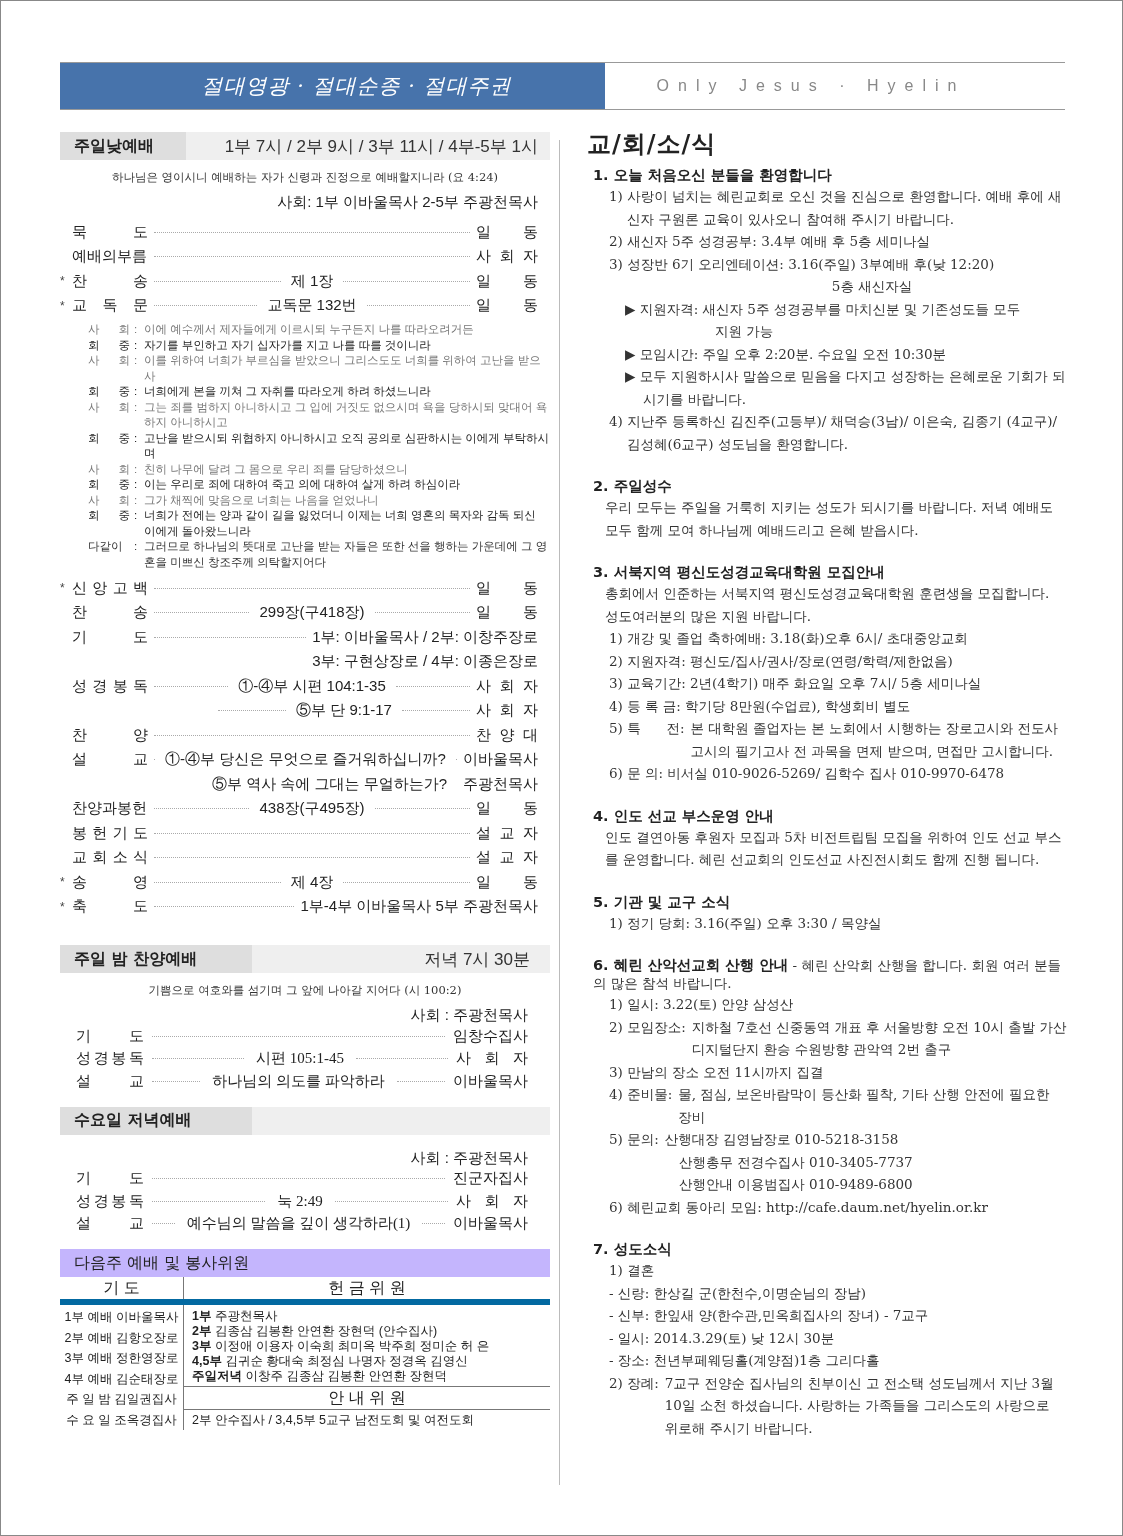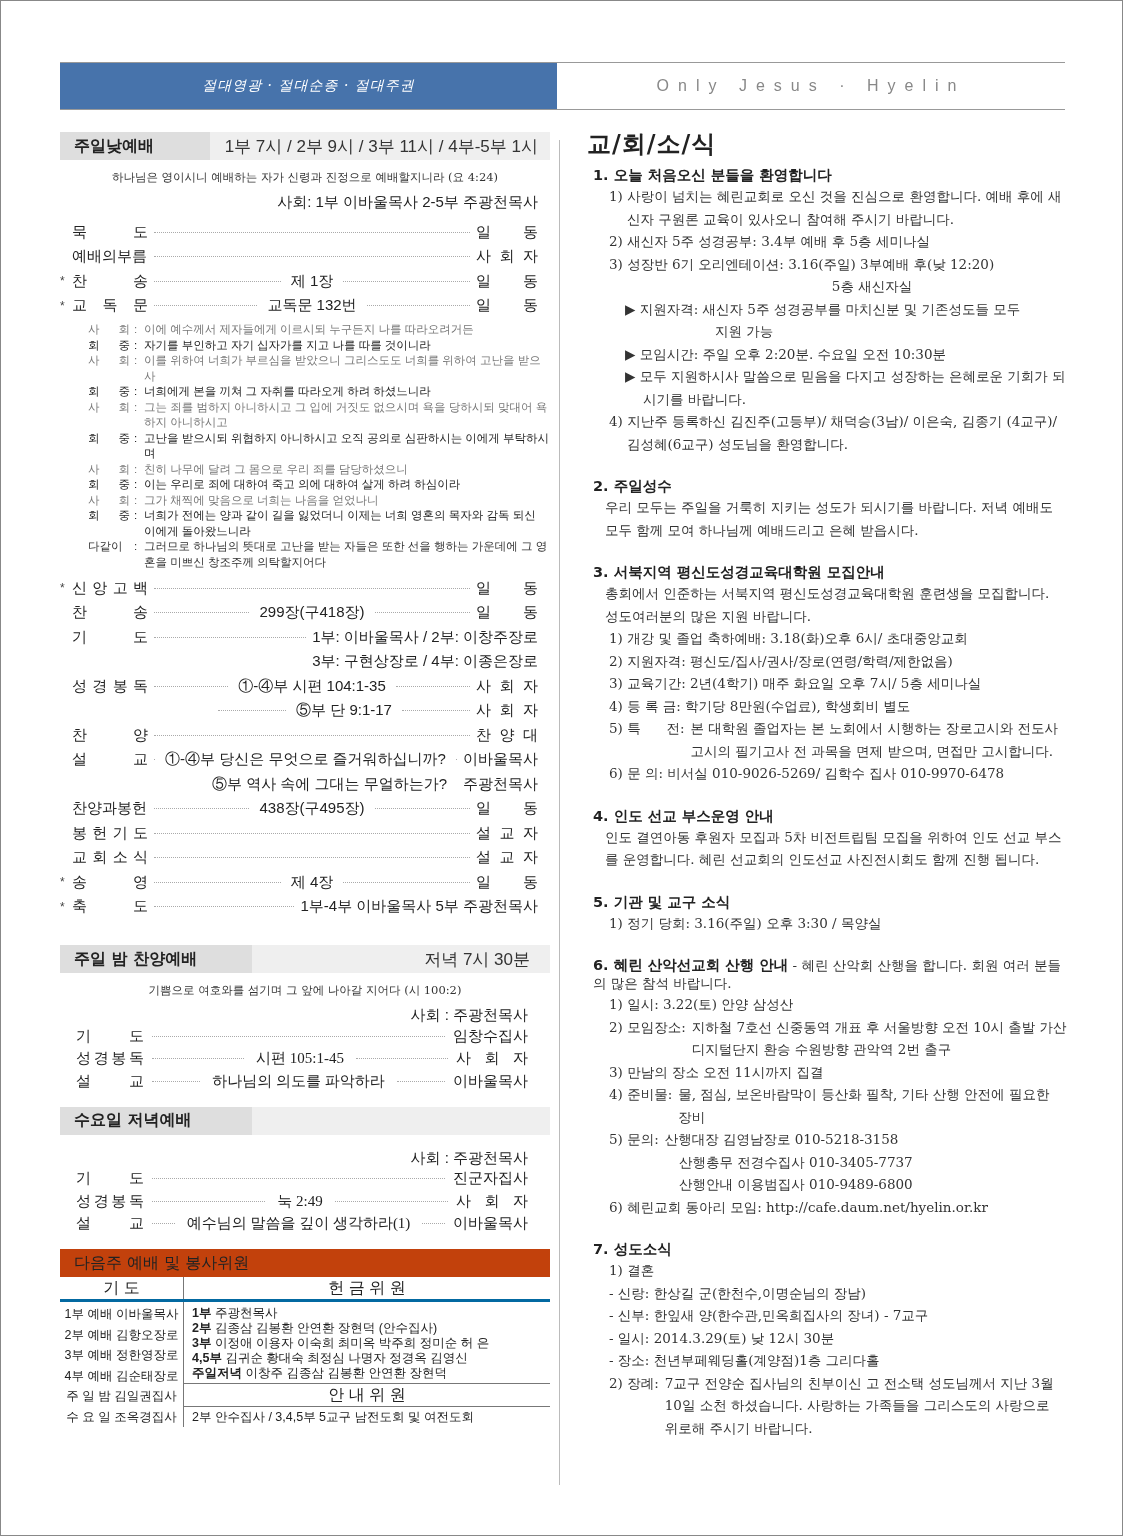--- a/index.html
+++ b/index.html
@@ -1,26 +1,26 @@
 <!DOCTYPE html>
 <html><head>
 <meta charset="utf-8">
 <style>
   html, body { margin:0; padding:0; }
   body { width:1123px; height:1536px; background:#fff; position:relative; font-family:"DejaVu Sans","Liberation Sans",sans-serif; color:#222; overflow:hidden; }
   .frame { position:absolute; left:0; top:0; width:1121px; height:1534px; border:1px solid #888; }
   .banner { position:absolute; left:60px; top:62px; width:1005px; height:46px; border-top:1px solid #999; border-bottom:1px solid #999; }
-  .banner-left { position:absolute; left:0; top:0; width:497px; height:46px; background:#4773ab; color:#fff; font-size:14px; display:flex; align-items:center; justify-content:center; font-family:"DejaVu Serif",serif; font-style:italic; letter-spacing:1px; }
+  .banner-left { position:absolute; left:0; top:0; width:497px; height:46px; background:#4773ab; color:#fff; font-size:21px; display:flex; align-items:center; justify-content:center; font-family:"DejaVu Serif",serif; font-style:italic; letter-spacing:1px;padding-left:48px; }
   .banner-right { position:absolute; left:497px; top:0; right:0; height:46px; color:#888; font-size:16px; display:flex; align-items:center; justify-content:center; letter-spacing:9px; font-family:"Liberation Sans",sans-serif; }
   .col-left { position:absolute; left:60px; top:132px; width:490px; }
   .col-divider { position:absolute; left:559px; top:140px; width:1px; height:1345px; background:#bbb; }
   .col-right { position:absolute; left:587px; top:128px; width:480px; }
 
   .sec-head { position:relative; height:28px; background:#efefef; display:flex; align-items:center; }
-  .sec-head .tag { background:#dedede; height:28px; padding:0 16px 0 14px; display:flex; align-items:center; font-size:16px; font-weight:bold; color:#222; width:150px; box-sizing:border-box; }
+  .sec-head .tag { background:#dedede; height:28px; padding:0 16px 0 14px; display:flex; align-items:center; font-size:16px; font-weight:bold; color:#222; width:126px; box-sizing:border-box; }
   .sec-head .times { position:absolute; right:12px; font-size:17px; color:#333; font-family:"Liberation Sans",sans-serif; }
   .verse { text-align:center; font-size:11.5px; color:#333; margin:10px 0 0 0; font-family:"DejaVu Serif",serif; }
   .host { text-align:right; font-size:15px; margin-top:8px; padding-right:12px; font-family:"Liberation Sans",sans-serif; }
   .orow { display:flex; align-items:center; height:24.5px; font-size:15px; font-family:"Liberation Sans",sans-serif; padding-right:12px; }
   .orow .star { width:12px; font-size:12px; color:#444; }
   .orow .lbl { width:76px; display:flex; justify-content:space-between; }
   .orow .dots { flex:1; border-bottom:1px dotted #aaa; margin:0 6px; height:0; align-self:center; }
   .orow .mid { white-space:nowrap; padding:0 4px; }
   .orow .who { width:62px; display:flex; justify-content:space-between; white-space:nowrap; }
   .orow .who-r { white-space:nowrap; text-align:right; }
@@ -33,21 +33,21 @@
   .resp .all { color:#333; }
 
   .erow { display:flex; align-items:center; height:22.5px; font-size:15px; font-family:"Liberation Sans",sans-serif; padding-right:22px; padding-left:16px; }
   .erow .lbl { width:68px; display:flex; justify-content:space-between; }
   .erow .dots { flex:1; border-bottom:1px dotted #aaa; margin:0 8px; }
   .erow .mid { white-space:nowrap; padding:0 4px;font-family:Liberation Serif, serif; }
   .erow .who { width:72px; display:flex; justify-content:space-between; white-space:nowrap; }
 
   .svc-table { width:100%; border-collapse:collapse; font-family:"Liberation Sans",sans-serif; margin-top:0; }
   .svc-table td, .svc-table th { padding:0; }
-  .st-head { font-size:16px; text-align:center; border-bottom:3px solid #0369a1; height:22px; font-weight:normal; }
+  .st-head { font-size:16px; text-align:center; border-bottom:6px solid #0369a1; height:22px; font-weight:normal; }
   .st-left { width:123px; border-right:1px solid #777; vertical-align:top; font-size:12.5px; text-align:center; line-height:20.5px; padding-top:2px !important; }
   .st-right { font-size:12.5px; line-height:15px; padding-left:8px !important; padding-top:2px !important; }
   .st-sub { text-align:center; font-size:16px; border-top:1px solid #777; border-bottom:1px solid #777; height:22px; }
   .st-foot { font-size:12.5px; padding-left:8px !important; height:20px; }
   .fund { font-size:13px; font-family:"Liberation Sans",sans-serif; border-top:1px solid #777; padding-top:4px; margin-top:0; }
   .fund b { font-weight:bold; }
 
   .news-title { font-size:24px; font-weight:bold; margin-bottom:6px; font-family:"DejaVu Sans",sans-serif; letter-spacing:1px; }
   .news-h { font-size:14.5px; font-weight:bold; margin:4px 0 0 6px; font-family:"DejaVu Sans",sans-serif; }
   .news-p { font-family:"DejaVu Serif",serif; font-size:13.5px; color:#333; line-height:22.5px; }
@@ -466,21 +466,21 @@
           <span>설</span>
           <span>교</span>
         </span>
         <span class="dots"></span>
         <span class="mid">예수님의 말씀을 깊이 생각하라(1)</span>
         <span class="dots"></span>
         <span class="who-r">이바울목사</span>
       </div>
     </div>
 
-  <div class="sec-head" style="margin-top:14px;background:#c2410c">
+  <div class="sec-head" style="margin-top:14px;background:#c4b5fd">
     <div class="tag" style="background:transparent;width:auto;font-weight:normal">다음주 예배 및 봉사위원</div>
   </div>
   <table class="svc-table">
     <tbody>
         <tr>
       <th class="st-head" style="border-right:1px solid #777;width:123px">기  도</th>
       <th class="st-head">헌 금 위 원</th>
     </tr>
     <tr>
       <td class="st-left" rowspan="3" id="prayer-list">

